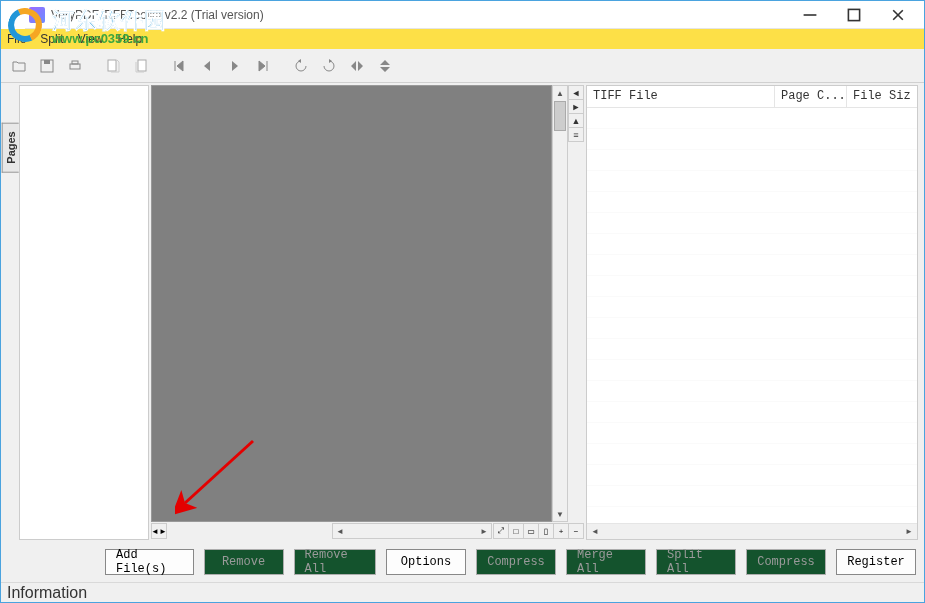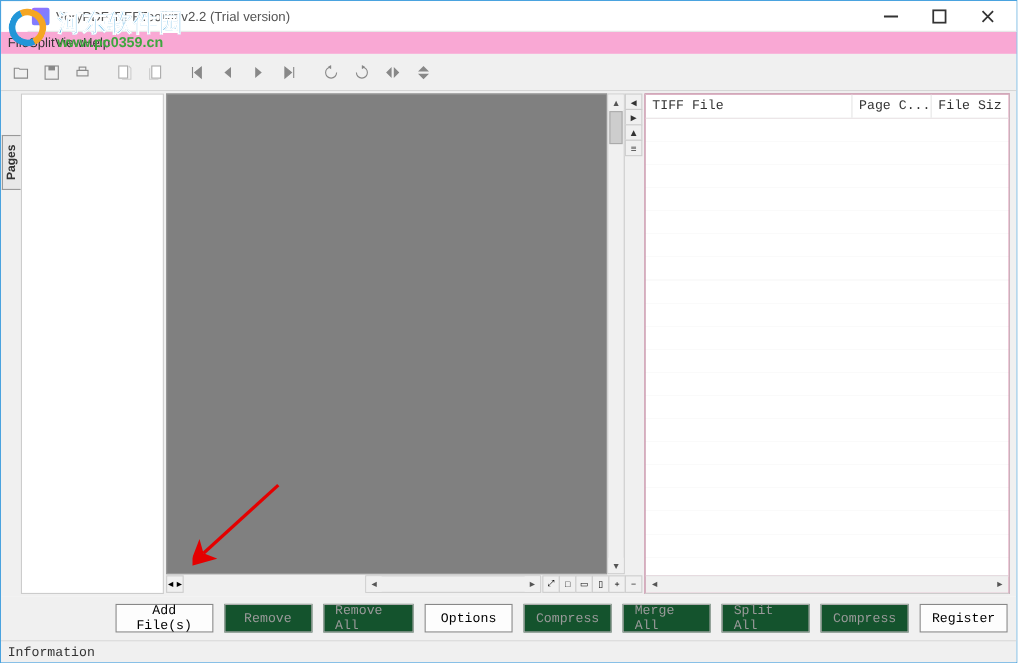--- a/index.html
+++ b/index.html
@@ -14,21 +14,21 @@
 }
 .window { border: 1px solid #4aa3df; width: 925px; height: 603px; display: flex; flex-direction: column; }
 .titlebar {
   height: 28px; background: #fff; display: flex; align-items: center; padding: 0 4px;
   border-bottom: 1px solid #e5e5e5; position: relative; margin-left: 24px;
 }
 .titlebar .app-icon { width: 16px; height: 16px; background: linear-gradient(135deg,#9a6cff,#6c8bff); margin-right: 6px; border-radius:2px;}
 .titlebar .title { color: #555; font-size: 12px; }
 .titlebar .win-controls { margin-left: auto; display: flex; }
 .win-btn { width: 44px; height: 28px; display:flex; align-items:center; justify-content:center; color:#333; cursor:pointer;}
-.menubar { height: 20px; background: #f9a8d4; display:flex; align-items:center; padding: 0 6px; gap:0; color:#333; }
+.menubar { height: 20px; background: #fde047; display:flex; align-items:center; padding: 0 6px; gap:14px; color:#333; }
 .menubar .menu-item { cursor:pointer; }
 .toolbar {
   height: 34px; background: #f0f0f0; border-bottom:1px solid #d0d0d0;
   display:flex; align-items:center; padding: 0 6px; gap:4px;
 }
 .tb-btn { width:24px; height:24px; display:flex; align-items:center; justify-content:center; border:1px solid transparent; color:#555; cursor:pointer;}
 .tb-sep { width:6px; }
 .content { flex:1; display:flex; background:#f0f0f0; padding: 0 4px 0 0; min-height:0;}
 .pages-tab {
   width: 18px; background:#f0f0f0; display:flex; align-items:flex-start; justify-content:center;
@@ -49,39 +49,39 @@
 .vscroll .thumb { width:12px; height:30px; background:#cdcdcd; margin:1px auto; border:1px solid #aaa;}
 .side-icons { width:16px; display:flex; flex-direction:column; gap:0; padding-top:0;}
 .side-icons .sicon { width:16px; height:15px; display:flex; align-items:center; justify-content:center; font-size:9px; color:#333; background:#f0f0f0; border:1px solid #ccc; cursor:pointer; margin-bottom:-1px;}
 .preview-bottom { height:18px; display:flex; align-items:center; }
 .pb-left { display:flex; }
 .pb-left .pbtn { width:16px; height:16px; border:1px solid #ccc; background:#f0f0f0; display:flex; align-items:center; justify-content:center; font-size:8px; cursor:pointer; margin-right:-1px;}
 .hscroll { flex:1; height:16px; background:#f0f0f0; border:1px solid #ccc; display:flex; align-items:center; margin: 0 2px;}
 .hscroll .arrow { height:14px; width:14px; }
 .pb-right { display:flex; }
 .pb-right .pbtn { width:16px; height:16px; border:1px solid #ccc; background:#f0f0f0; display:flex; align-items:center; justify-content:center; font-size:8px; cursor:pointer; margin-left:-1px;}
-.file-list { width: 332px; background:#be185d; border:1px solid #ccc; margin:2px 2px 2px 0; display:flex; flex-direction:column;}
+.file-list { width: 332px; background:#f0abfc; border:1px solid #ccc; margin:2px 2px 2px 0; display:flex; flex-direction:column;}
 .fl-header { height: 22px; display:flex; border-bottom:1px solid #e5e5e5; background:#fff;}
 .fl-col { padding:3px 6px; font-family: "Courier New", monospace; font-size:12px; color:#333; border-right:1px solid #e5e5e5; white-space:nowrap; overflow:hidden;}
 .fl-col.c1 { flex:1; min-width:0;}
 .fl-col.c2 { width:72px; }
 .fl-col.c3 { width:70px; border-right:none;}
 .fl-body { flex:1; background:repeating-linear-gradient(#fff,#fff 20px,#fafafa 20px,#fafafa 21px,#fff 21px);}
 .fl-scroll { height:16px; background:#f0f0f0; border-top:1px solid #e5e5e5; display:flex; align-items:center;}
 .fl-scroll .arrow{ width:16px; height:14px; display:flex;align-items:center;justify-content:center;font-size:8px;color:#555;cursor:pointer;}
 .bottom-bar { height:40px; background:#f0f0f0; display:flex; align-items:center; padding: 0 8px 0 104px; gap:10px;}
 .action-btn {
   min-width:80px; height:26px; border:1px solid #adadad; background:#14532d;
   font-family:"Courier New", monospace; font-size:12px; color:#333;
   display:flex; align-items:center; justify-content:center; cursor:pointer;
   padding: 0 10px;
 }
-.action-btn.enabled { background:#fdfdfd; border:1px solid #888; color:#000;text-align:center;}
+.action-btn.enabled { background:#fdfdfd; border:1px solid #888; color:#000;}
 .action-btn.disabled { color:#9a9a9a; }
-.statusbar { height:20px; background:#f0f0f0; border-top:1px solid #d9d9d9; display:flex; align-items:center; padding:0 6px; font-family:Liberation Mono, monospace; font-size:12px; color:#333;}
+.statusbar { height:20px; background:#f0f0f0; border-top:1px solid #d9d9d9; display:flex; align-items:center; padding:0 6px; font-family:Liberation Sans, sans-serif; font-size:16px; color:#333;}
 .watermark {
   position:absolute; top:4px; left:4px; pointer-events:none; z-index:50;
   display:flex; align-items:flex-end; gap:6px;
 }
 .wm-logo { width:42px; height:42px; border-radius:50%; position:relative;}
 .wm-logo::before{ content:""; position:absolute; inset:4px; border:6px solid #2296d8; border-top-color:#f5a623; border-right-color:#f5a623; border-radius:50%; transform:rotate(20deg);}
 .wm-text { display:flex; flex-direction:column; line-height:1.05;}
 .wm-cn { font-size:22px; font-weight:bold; color:#2296d8; letter-spacing:1px; -webkit-text-stroke:0.5px #fff;}
 .wm-url { font-size:13px; font-weight:bold; color:#3fa63f; }
 .arrow-annot {

